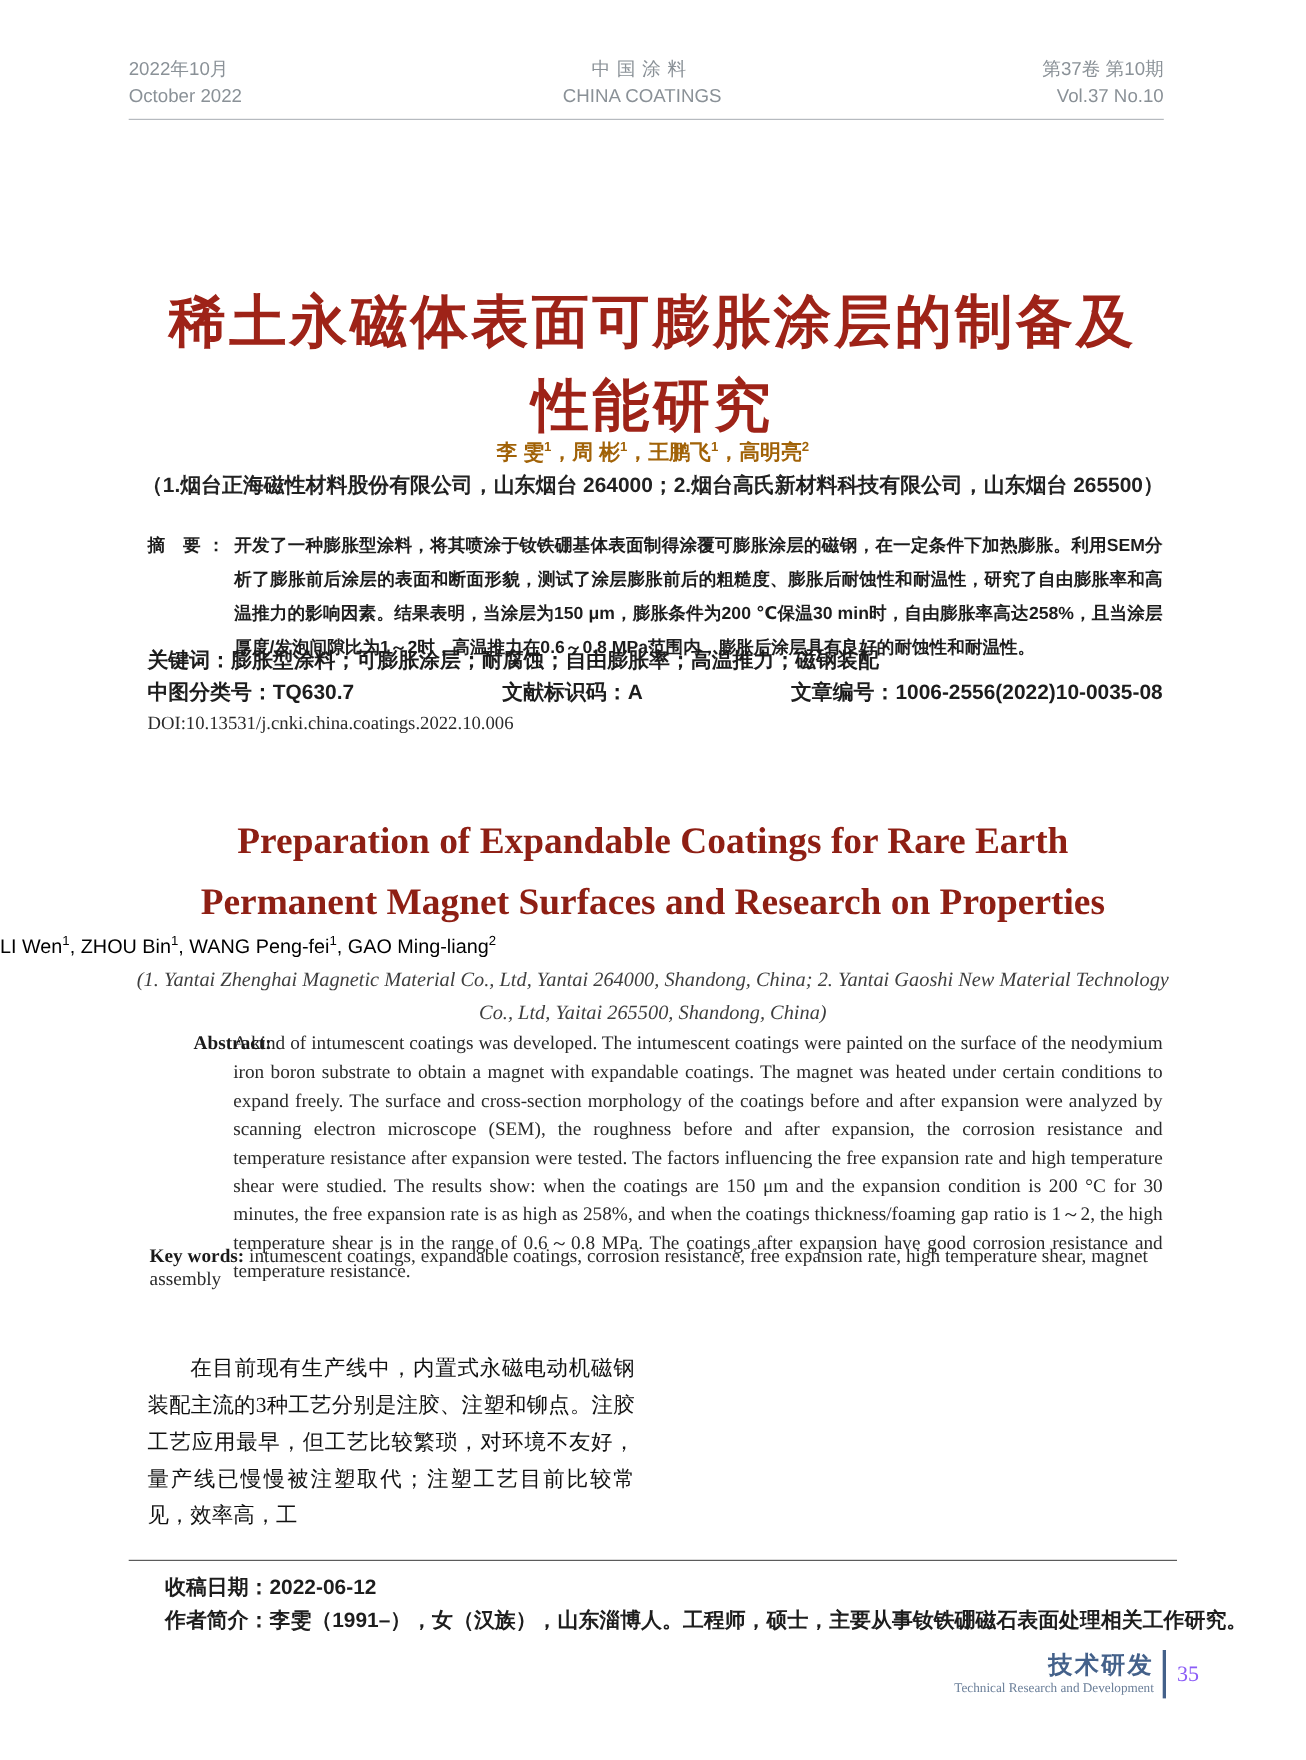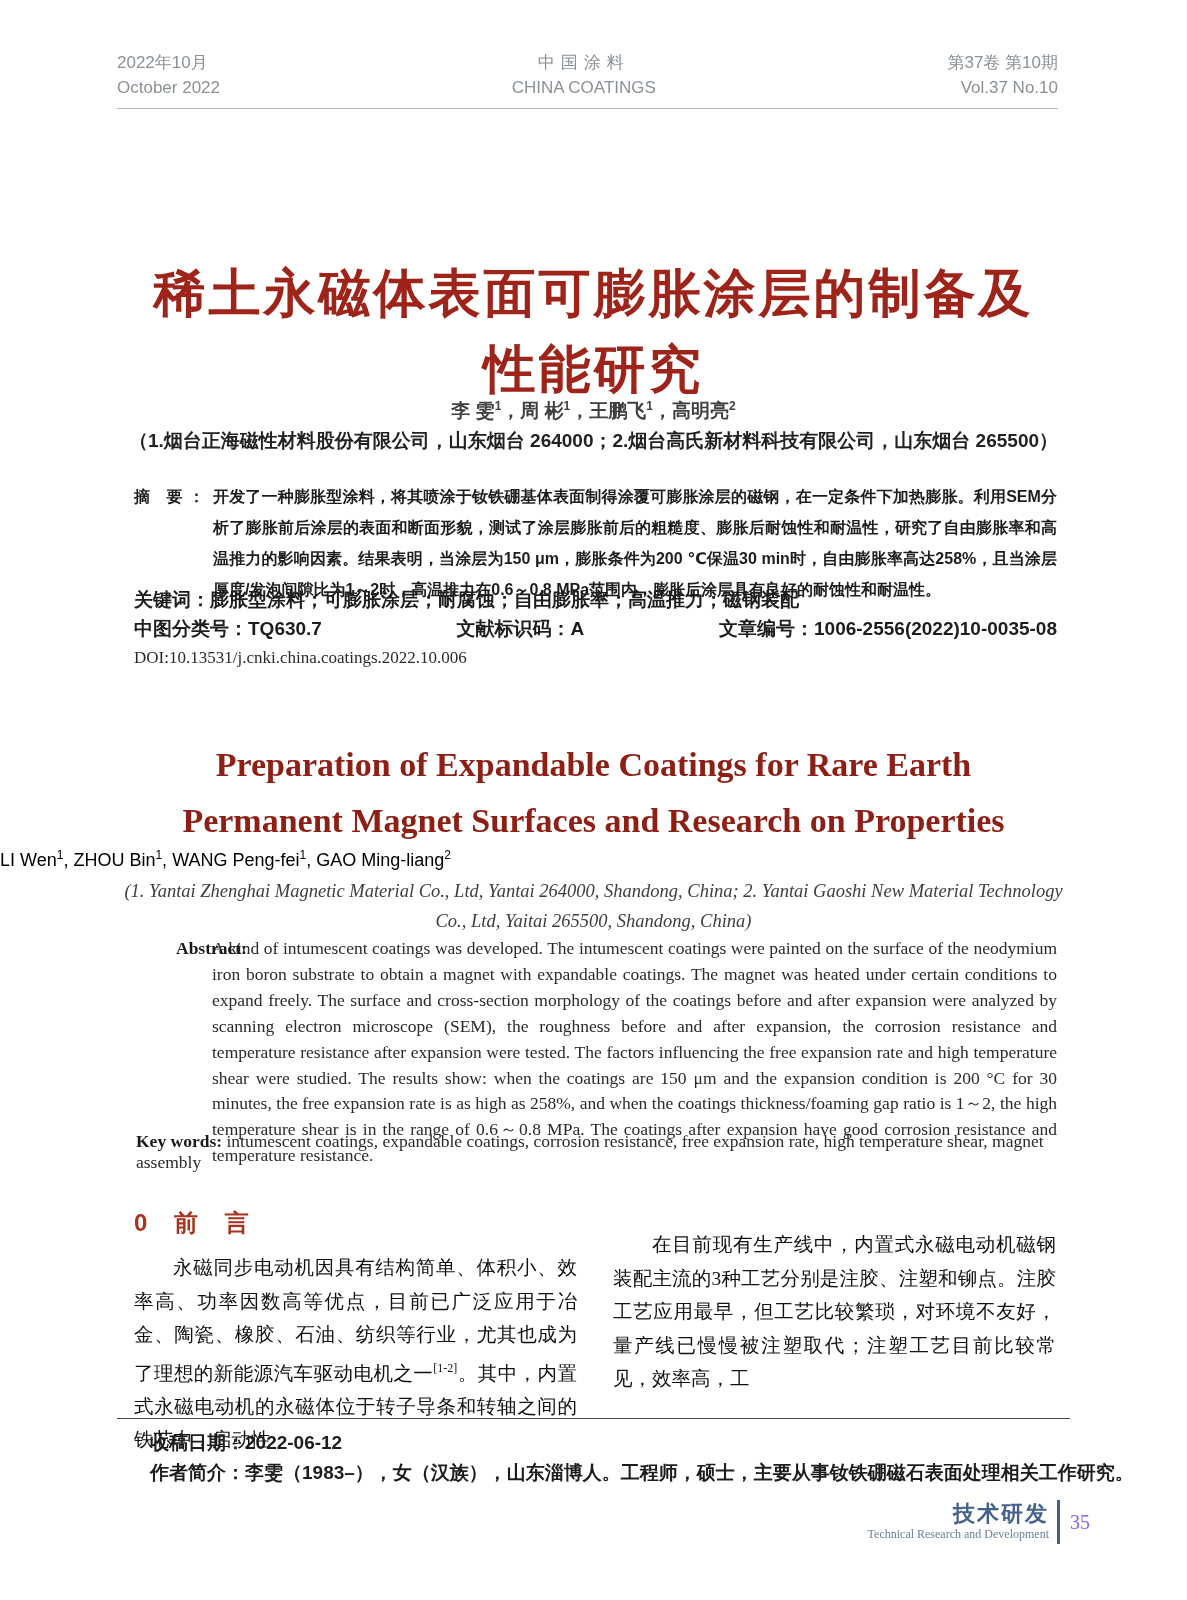--- a/index.html
+++ b/index.html
@@ -20,21 +20,21 @@
   .header .col-r { text-align:right; }
   .header .cn { letter-spacing:6px; }
   
   .title-cn {
     position:absolute; top:255px; left:0; width:100%;
     text-align:center; font-weight:bold; font-size:52px; line-height:76px;
     color:#9e2318; letter-spacing:3px;
   }
   .authors-cn {
     position:absolute; top:398px; left:0; width:100%; text-align:center;
-    font-size:19px; font-weight:bold; color:#404040;
+    font-size:19px; font-weight:bold; color:#a16207;
   }
   .authors-cn sup, .authors-en sup { font-size:12px; }
   .affil-cn {
     position:absolute; top:428px; left:0; width:100%; text-align:center;
     font-size:19px; font-weight:bold; color:#222;
   }
   
   .abstract-cn {
     position:absolute; top:481px; left:134px; width:923px;
     font-size:16px; line-height:31px; font-weight:bold; color:#1d1d1d;
@@ -194,34 +194,28 @@
   <div class="abstract-en">
     <span class="lbl">Abstract:</span>
     <span>A kind of intumescent coatings was developed. The intumescent coatings were painted on the surface of the neodymium iron boron substrate to obtain a magnet with expandable coatings. The magnet was heated under certain conditions to expand freely. The surface and cross-section morphology of the coatings before and after expansion were analyzed by scanning electron microscope (SEM), the roughness before and after expansion, the corrosion resistance and temperature resistance after expansion were tested. The factors influencing the free expansion rate and high temperature shear were studied. The results show: when the coatings are 150 μm and the expansion condition is 200 °C for 30 minutes, the free expansion rate is as high as 258%, and when the coatings thickness/foaming gap ratio is 1～2, the high temperature shear is in the range of 0.6～0.8 MPa. The coatings after expansion have good corrosion resistance and temperature resistance.</span>
   </div>
 
   <div class="keywords-en">
     <span class="lbl">Key words:</span><span> intumescent coatings, expandable coatings, corrosion resistance, free expansion rate, high temperature shear, magnet assembly</span>
   </div>
 
   <div class="body-cols">
-    <div class="col col-left">
-      <div class="sec-heading">0  前  言</div>
-      <div class="body-par indent">
-        <span>永磁同步电动机因具有结构简单、体积小、效率高、功率因数高等优点，目前已广泛应用于冶金、陶瓷、橡胶、石油、纺织等行业，尤其也成为了理想的新能源汽车驱动电机之一</span><sup>[1-2]</sup><span>。其中，内置式永磁电动机的永磁体位于转子导条和转轴之间的铁芯中，启动性</span>
-      </div>
-    </div>
     <div class="col col-right">
       <div class="body-par indent">在目前现有生产线中，内置式永磁电动机磁钢装配主流的3种工艺分别是注胶、注塑和铆点。注胶工艺应用最早，但工艺比较繁琐，对环境不友好，量产线已慢慢被注塑取代；注塑工艺目前比较常见，效率高，工</div>
     </div>
   </div>
 
   <div class="footnote-rule"></div>
   <div class="footnote fn-received">收稿日期：2022-06-12</div>
-  <div class="footnote fn-bio">作者简介：李雯（1983–），女（汉族），山东淄博人。工程师，硕士，主要从事钕铁硼磁石表面处理相关工作研究。</div>
+  <div class="footnote fn-bio">作者简介：李雯（1991–），女（汉族），山东淄博人。工程师，硕士，主要从事钕铁硼磁石表面处理相关工作研究。</div>
 
   <div class="footer">
     <div class="labels">
       <div class="cn">技术研发</div>
       <div class="en">Technical Research and Development</div>
     </div>
     <div class="bar"></div>
     <div class="pgnum">35</div>
   </div>
 

